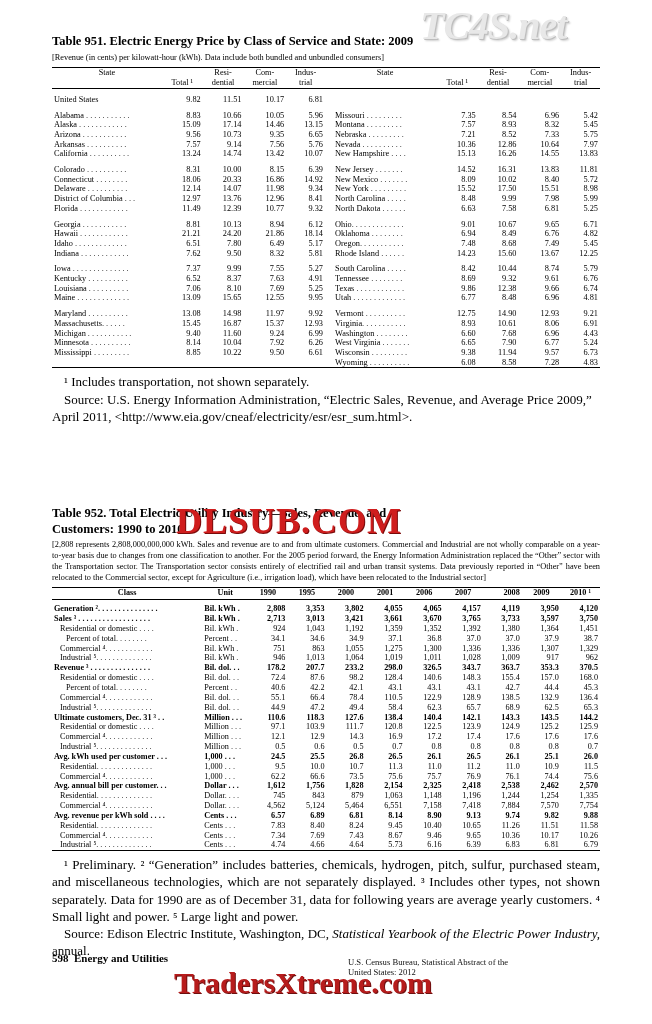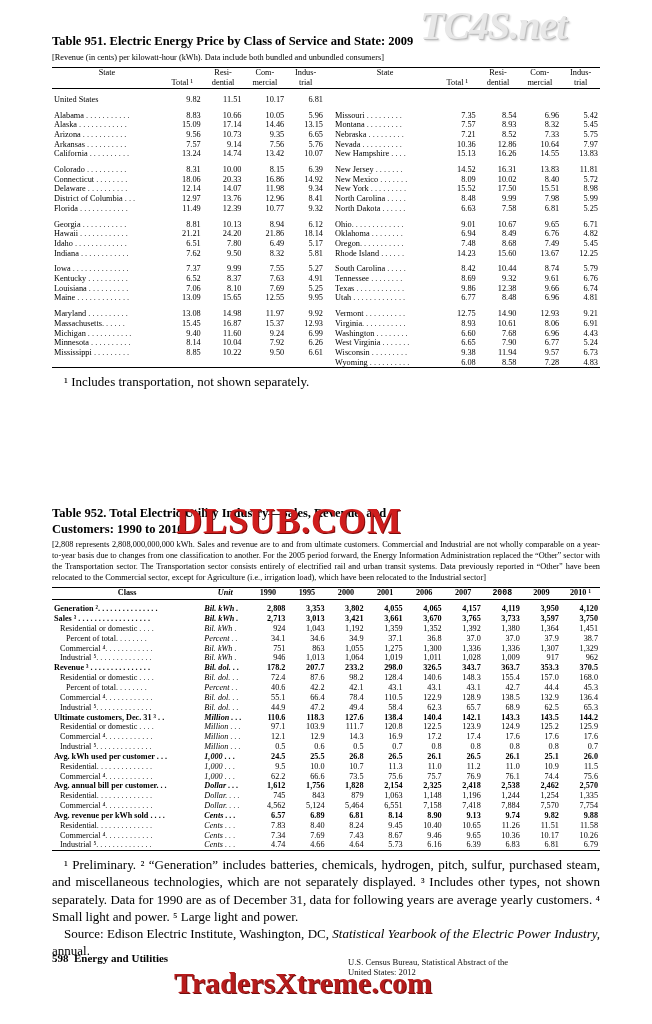--- a/index.html
+++ b/index.html
@@ -75,21 +75,21 @@
   #t952{position:absolute;left:52px;top:506px;width:548px;}
   #t952 .tbl-title{font-size:12.5px;}
   .t952tbl{border-collapse:collapse;width:100%;}
   .t952tbl td{
     font-size:8.2px;
     padding:0 2px;
     line-height:1.2;
     vertical-align:bottom;
   }
   .t952tbl td.cls{text-align:left;white-space:nowrap;}
-  .t952tbl td.unit{text-align:left;white-space:nowrap;font-style:italic;}
+  .t952tbl td.unit{text-align:left;white-space:nowrap;}
   .t952tbl td.v{text-align:right;font-variant-numeric:tabular-nums;white-space:nowrap;}
   .bold td{font-weight:bold;}
   .indent1{padding-left:8px !important;}
   .indent2{padding-left:14px !important;}
   .hdrrow td{text-align:center;font-weight:bold;font-size:8.2px;padding-bottom:1px;}
   .hdrrow td.cls,.hdrrow td.unit{text-align:center;}
 
   
   .footer-left{
     position:absolute;left:52px;top:952px;
@@ -537,20 +537,21 @@
             <td class="num">4.83</td>
           </tr>
           <tr class="toprule">
             <td colspan="11" style="height: 0px; font-size: 0px; line-height: 0;"></td>
           </tr>
         </tbody>
     </table>
 
     <div class="footnote">
       <span class="ind">¹ Includes transportation, not shown separately.</span>
+      <span class="ind">Source: U.S. Energy Information Administration, “Electric Sales, Revenue, and Average Price 2009,” April 2011, &lt;http://www.eia.gov/cneaf/electricity/esr/esr_sum.html&gt;.</span>
     </div>
   </div>
 
   <div id="t952">
     <div class="tbl-title">
       <span>Table 952. Total Electric Utility Industry—Sales, Revenue, and</span><br>
       <span>Customers: 1990 to 2010</span>
     </div>
     <div class="tbl-sub" style="text-align:justify;">[2,808 represents 2,808,000,000,000 kWh. Sales and revenue are to and from ultimate customers. Commercial and Industrial are not wholly comparable on a year-to-year basis due to changes from one classification to another. For the 2005 period forward, the Energy Information Administration replaced the “Other” sector with the Transportation sector. The Transportation sector consists entirely of electrified rail and urban transit systems. Data previously reported in “Other” have been relocated to the Commercial sector, except for Agriculture (i.e., irrigation load), which have been relocated to the Industrial sector]</div>
 
@@ -571,21 +572,21 @@
       <tbody id="t952-head">
           <tr class="hdrrow">
             <td class="cls" style="text-align: center; border-top: 1px solid rgb(0, 0, 0); border-bottom: 1px solid rgb(0, 0, 0);">Class</td>
             <td class="unit" style="text-align: center; border-top: 1px solid rgb(0, 0, 0); border-bottom: 1px solid rgb(0, 0, 0);">Unit</td>
             <td class="v" style="text-align: center; border-top: 1px solid rgb(0, 0, 0); border-bottom: 1px solid rgb(0, 0, 0);">1990</td>
             <td class="v" style="text-align: center; border-top: 1px solid rgb(0, 0, 0); border-bottom: 1px solid rgb(0, 0, 0);">1995</td>
             <td class="v" style="text-align: center; border-top: 1px solid rgb(0, 0, 0); border-bottom: 1px solid rgb(0, 0, 0);">2000</td>
             <td class="v" style="text-align: center; border-top: 1px solid rgb(0, 0, 0); border-bottom: 1px solid rgb(0, 0, 0);">2001</td>
             <td class="v" style="text-align: center; border-top: 1px solid rgb(0, 0, 0); border-bottom: 1px solid rgb(0, 0, 0);">2006</td>
             <td class="v" style="text-align: center; border-top: 1px solid rgb(0, 0, 0); border-bottom: 1px solid rgb(0, 0, 0);">2007</td>
-            <td class="v" style="text-align: center; border-top: 1px solid rgb(0, 0, 0); border-bottom: 1px solid rgb(0, 0, 0); font-family: Liberation Mono, monospace;">2008</td>
+            <td class="v" style="text-align: right; border-top: 1px solid rgb(0, 0, 0); border-bottom: 1px solid rgb(0, 0, 0);">2008</td>
             <td class="v" style="text-align: center; border-top: 1px solid rgb(0, 0, 0); border-bottom: 1px solid rgb(0, 0, 0);">2009</td>
             <td class="v" style="text-align: center; border-top: 1px solid rgb(0, 0, 0); border-bottom: 1px solid rgb(0, 0, 0);">2010 ¹</td>
           </tr>
         </tbody>
       <tbody id="t952-body">
           <tr>
             <td colspan="11" style="height: 4px; font-size: 0px; line-height: 0;"></td>
           </tr>
           <tr class="bold">
             <td class="cls">Generation ². . . . . . . . . . . . . . .</td>

